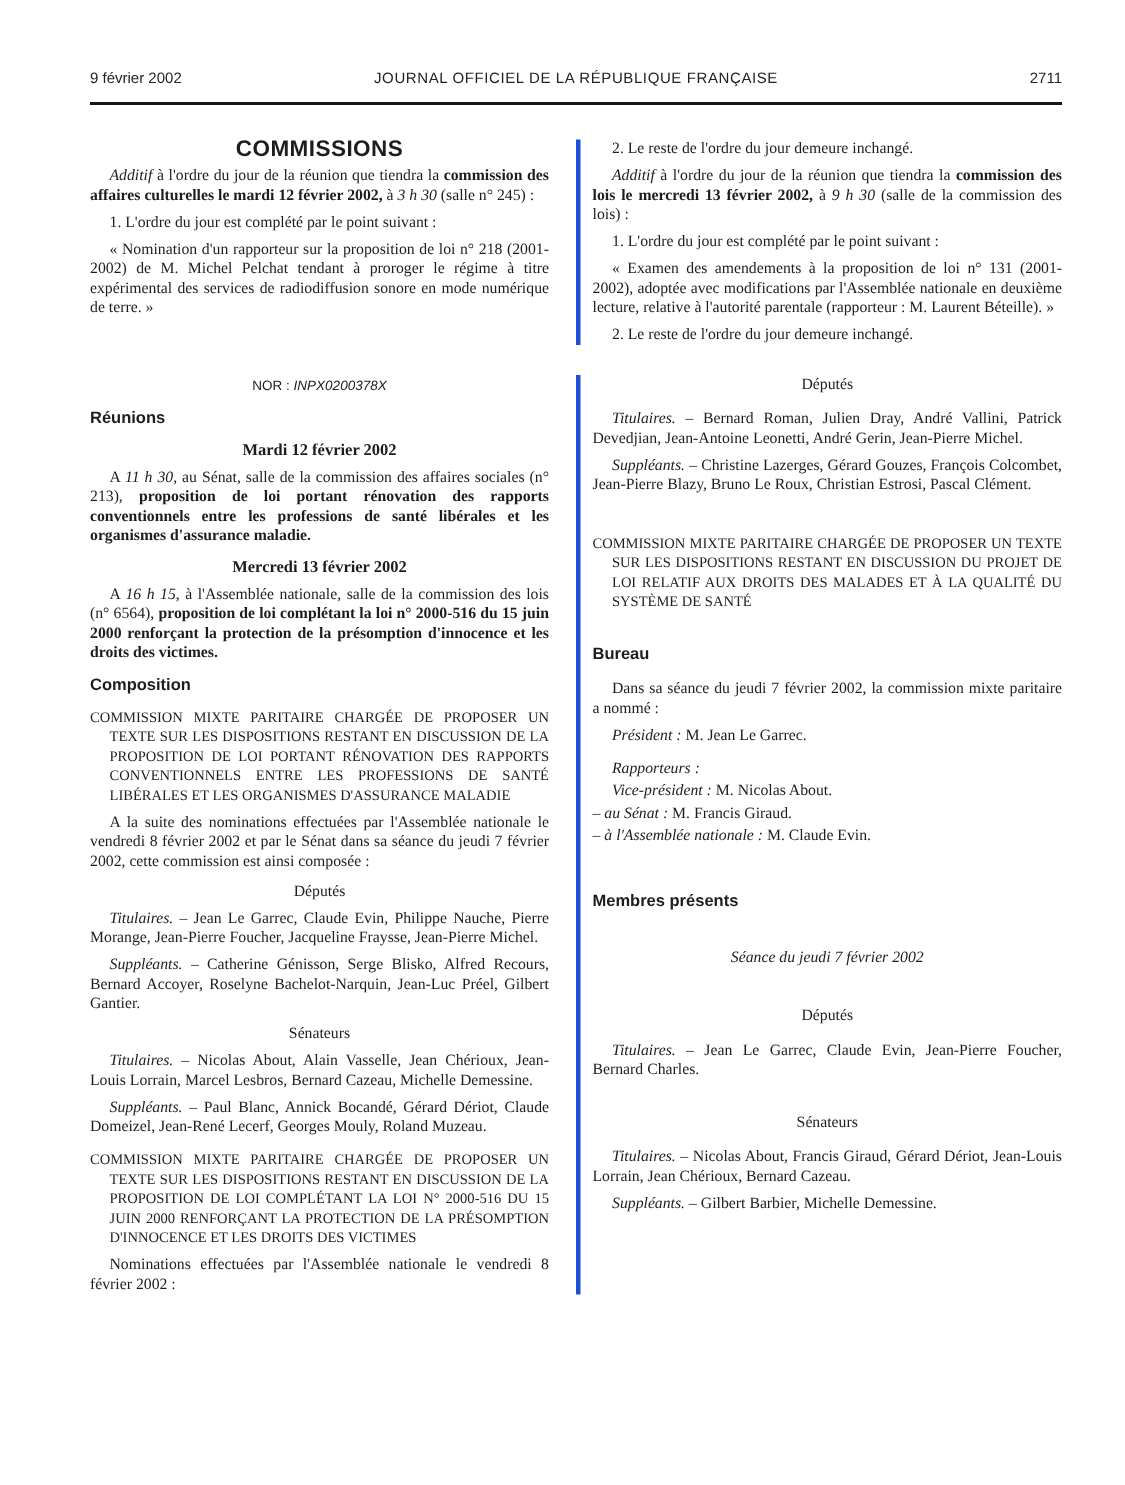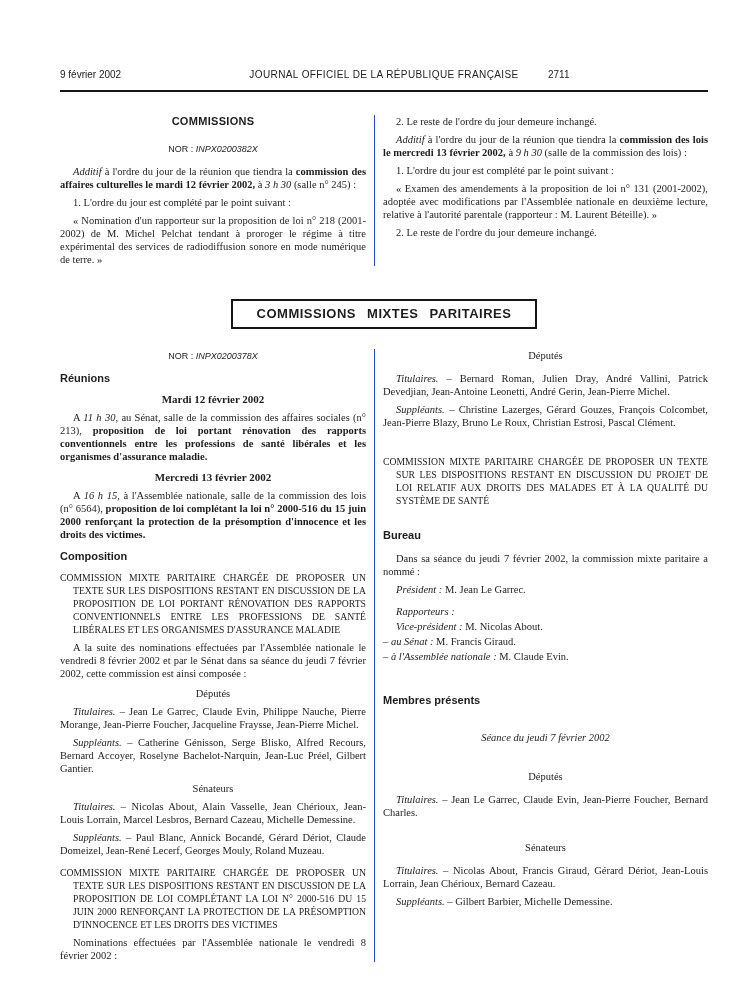--- a/index.html
+++ b/index.html
@@ -5,42 +5,42 @@
   html,body{margin:0;padding:0;background:#ffffff;}
   .page{
     position:relative;
     width:750px;height:990px;
     box-sizing:border-box;
     background:#ffffff;
     color:#1d1d1d;
     font-family:"Liberation Serif", serif;
     font-size:10.5px;
     line-height:13px;
-    padding:68px 42px 0 60px;
+    padding:46px 42px 0 60px;
     overflow:hidden;
   }
   
   .masthead{display:flex;align-items:baseline;font-family:"Liberation Sans",sans-serif;font-size:10px;color:#222;}
   .masthead .m-date{width:160px;text-align:left;}
   .masthead .m-title{flex:1;text-align:center;letter-spacing:.4px;}
-  .masthead .m-page{width:160px;text-align:left;}
+  .masthead .m-page{width:160px;text-align:right;}
   .head-rule{border-bottom:2px solid #161616;margin-top:9px;}
 
   
   .twocol{display:flex;align-items:stretch;}
   .col-left{width:306px;flex:none;}
-  .col-right{flex:1;border-left:1px solid #1d4ed8;margin-left:8px;padding-left:8px;}
+  .col-right{flex:1;border-left:3px solid #1d4ed8;margin-left:18px;padding-left:8px;}
   .s1{margin-top:23px;}
   .s2{margin-top:20px;}
 
   
   p{margin:0;}
   .para{text-align:justify;text-indent:13px;margin-top:5px;}
   .para.no-indent{text-indent:0;}
-  .sect-title{font-family:"Liberation Sans",sans-serif;font-weight:700;font-size:11px;letter-spacing:.3px;text-align:center;margin:0;}
+  .sect-title{font-family:"Liberation Sans",sans-serif;font-weight:700;font-size:15px;letter-spacing:.3px;text-align:center;margin:0;}
   .nor{text-align:center;font-family:"Liberation Sans",sans-serif;font-size:9px;color:#222;margin:15px 0 9px;}
   .nor .nor-val{font-style:italic;}
   .nor.nor-top{margin:1px 0 8px;}
   .h-sans{font-family:"Liberation Sans",sans-serif;font-weight:700;font-size:11px;text-align:left;margin:9px 0 4px;}
   .h-serif{font-weight:700;font-size:11px;text-align:center;margin:8px 0 3px;}
   .center-label{text-align:center;margin:7px 0 1px;}
   .seance{text-align:center;font-style:italic;margin-top:24px;}
   .cmp-head{font-size:9.7px;line-height:13px;text-align:justify;padding-left:13px;text-indent:-13px;margin:8px 0 0;}
   .banner-row{text-align:center;margin-top:33px;}
   .banner{display:inline-block;border:2px solid #161616;padding:6px 24px 7px;font-family:"Liberation Sans",sans-serif;font-weight:700;font-size:13px;letter-spacing:.5px;word-spacing:7px;}
@@ -65,37 +65,33 @@
   <div class="masthead">
     <span class="m-date">9 février 2002</span>
     <span class="m-title">JOURNAL OFFICIEL DE LA RÉPUBLIQUE FRANÇAISE</span>
     <span class="m-page">2711</span>
   </div>
   <div class="head-rule"></div>
 
   <div class="twocol s1">
     <div class="col-left">
       <h2 class="sect-title">COMMISSIONS</h2>
-      <p class="nor"><span>NOR :</span> <span class="nor-val">INPX0200382X</span></p>
       <p class="para"><span class="i">Additif</span><span> à l'ordre du jour de la réunion que tiendra la </span><span class="b">commission des affaires culturelles le mardi 12 février 2002,</span><span> à </span><span class="i">3 h 30</span><span> (salle n° 245) :</span></p>
       <p class="para">1. L'ordre du jour est complété par le point suivant :</p>
       <p class="para">« Nomination d'un rapporteur sur la proposition de loi n° 218 (2001-2002) de M. Michel Pelchat tendant à proroger le régime à titre expérimental des services de radiodiffusion sonore en mode numérique de terre. »</p>
     </div>
     <div class="col-right">
       <p class="para" style="margin-top:0">2. Le reste de l'ordre du jour demeure inchangé.</p>
       <p class="para"><span class="i">Additif</span><span> à l'ordre du jour de la réunion que tiendra la </span><span class="b">commission des lois le mercredi 13 février 2002,</span><span> à </span><span class="i">9 h 30</span><span> (salle de la commission des lois) :</span></p>
       <p class="para">1. L'ordre du jour est complété par le point suivant :</p>
       <p class="para">« Examen des amendements à la proposition de loi n° 131 (2001-2002), adoptée avec modifications par l'Assemblée nationale en deuxième lecture, relative à l'autorité parentale (rapporteur : M. Laurent Béteille). »</p>
       <p class="para">2. Le reste de l'ordre du jour demeure inchangé.</p>
     </div>
   </div>
 
-  <div class="banner-row">
-    <div class="banner">COMMISSIONS MIXTES PARITAIRES</div>
-  </div>
 
   <div class="twocol s2">
 
     <div class="col-left">
       <p class="nor nor-top"><span>NOR :</span> <span class="nor-val">INPX0200378X</span></p>
       <h3 class="h-sans">Réunions</h3>
       <h4 class="h-serif">Mardi 12 février 2002</h4>
       <p class="para"><span>A </span><span class="i">11 h 30</span><span>, au Sénat, salle de la commission des affaires sociales (n° 213), </span><span class="b">proposition de loi portant rénovation des rapports conventionnels entre les professions de santé libérales et les organismes d'assurance maladie.</span></p>
       <h4 class="h-serif">Mercredi 13 février 2002</h4>
       <p class="para"><span>A </span><span class="i">16 h 15</span><span>, à l'Assemblée nationale, salle de la commission des lois (n° 6564), </span><span class="b">proposition de loi complétant la loi n° 2000-516 du 15 juin 2000 renforçant la protection de la présomption d'innocence et les droits des victimes.</span></p>

